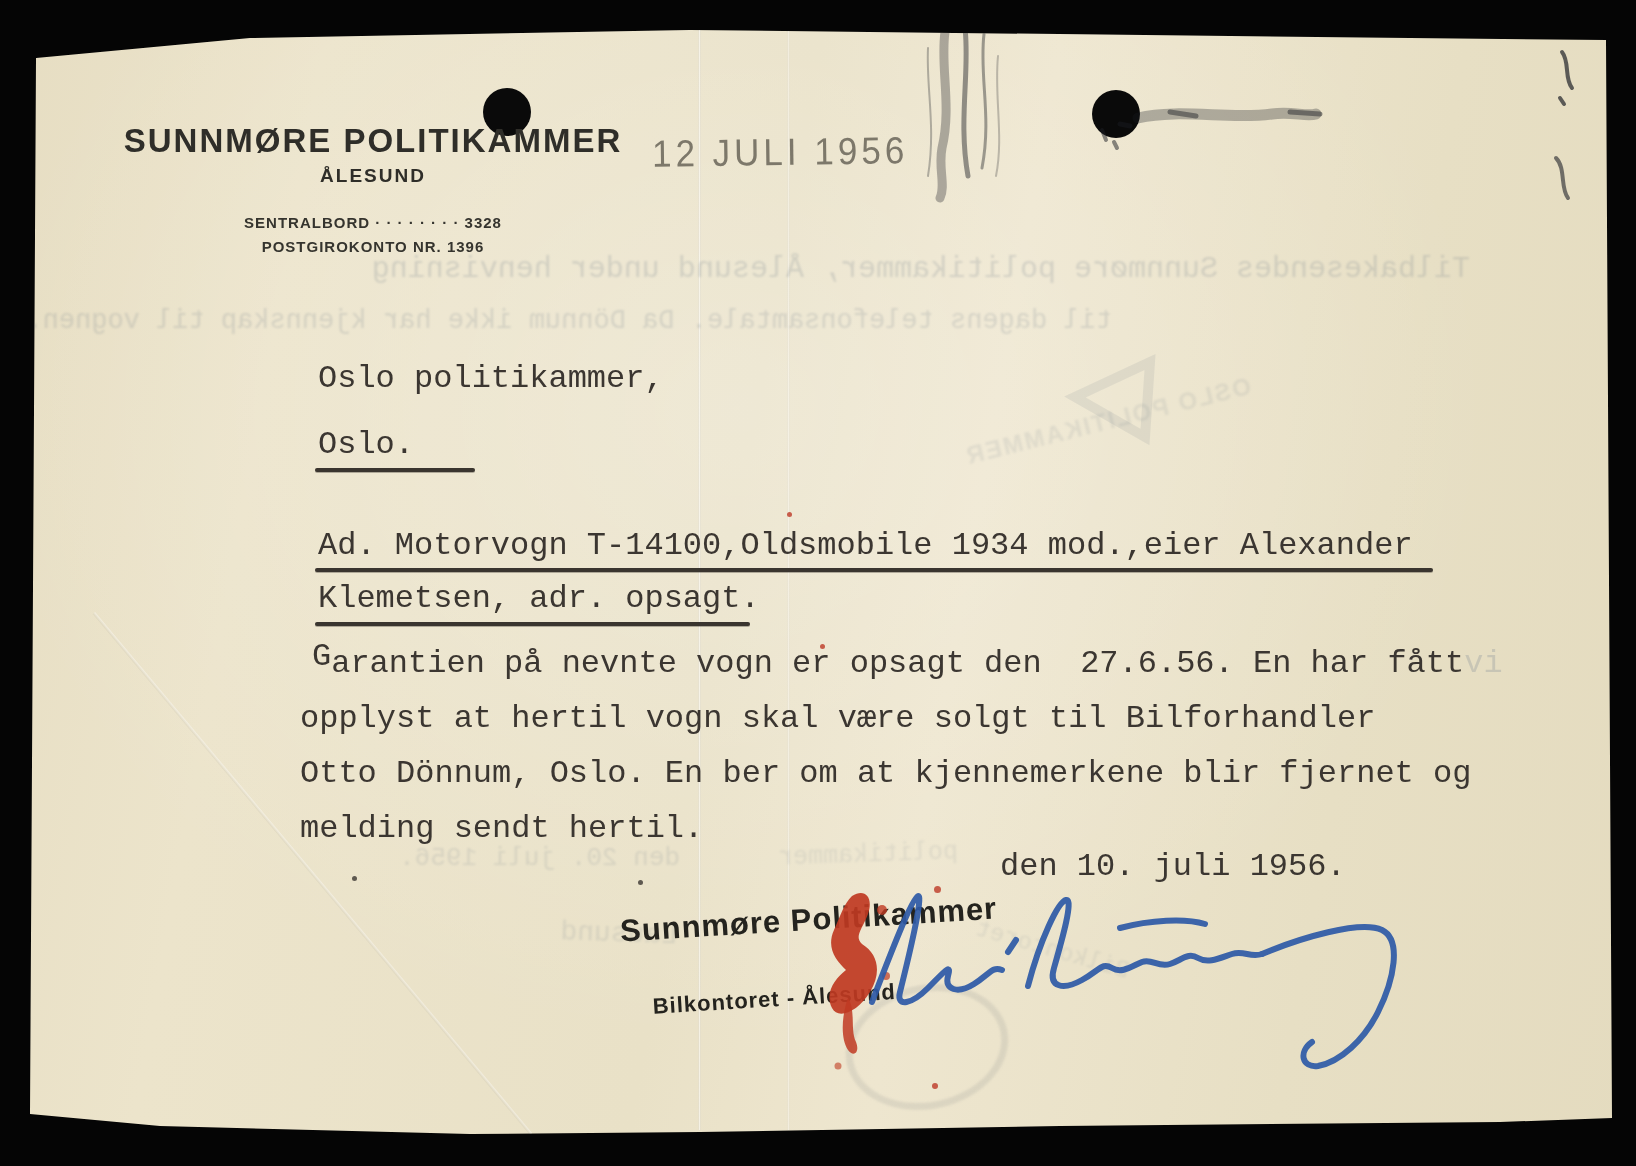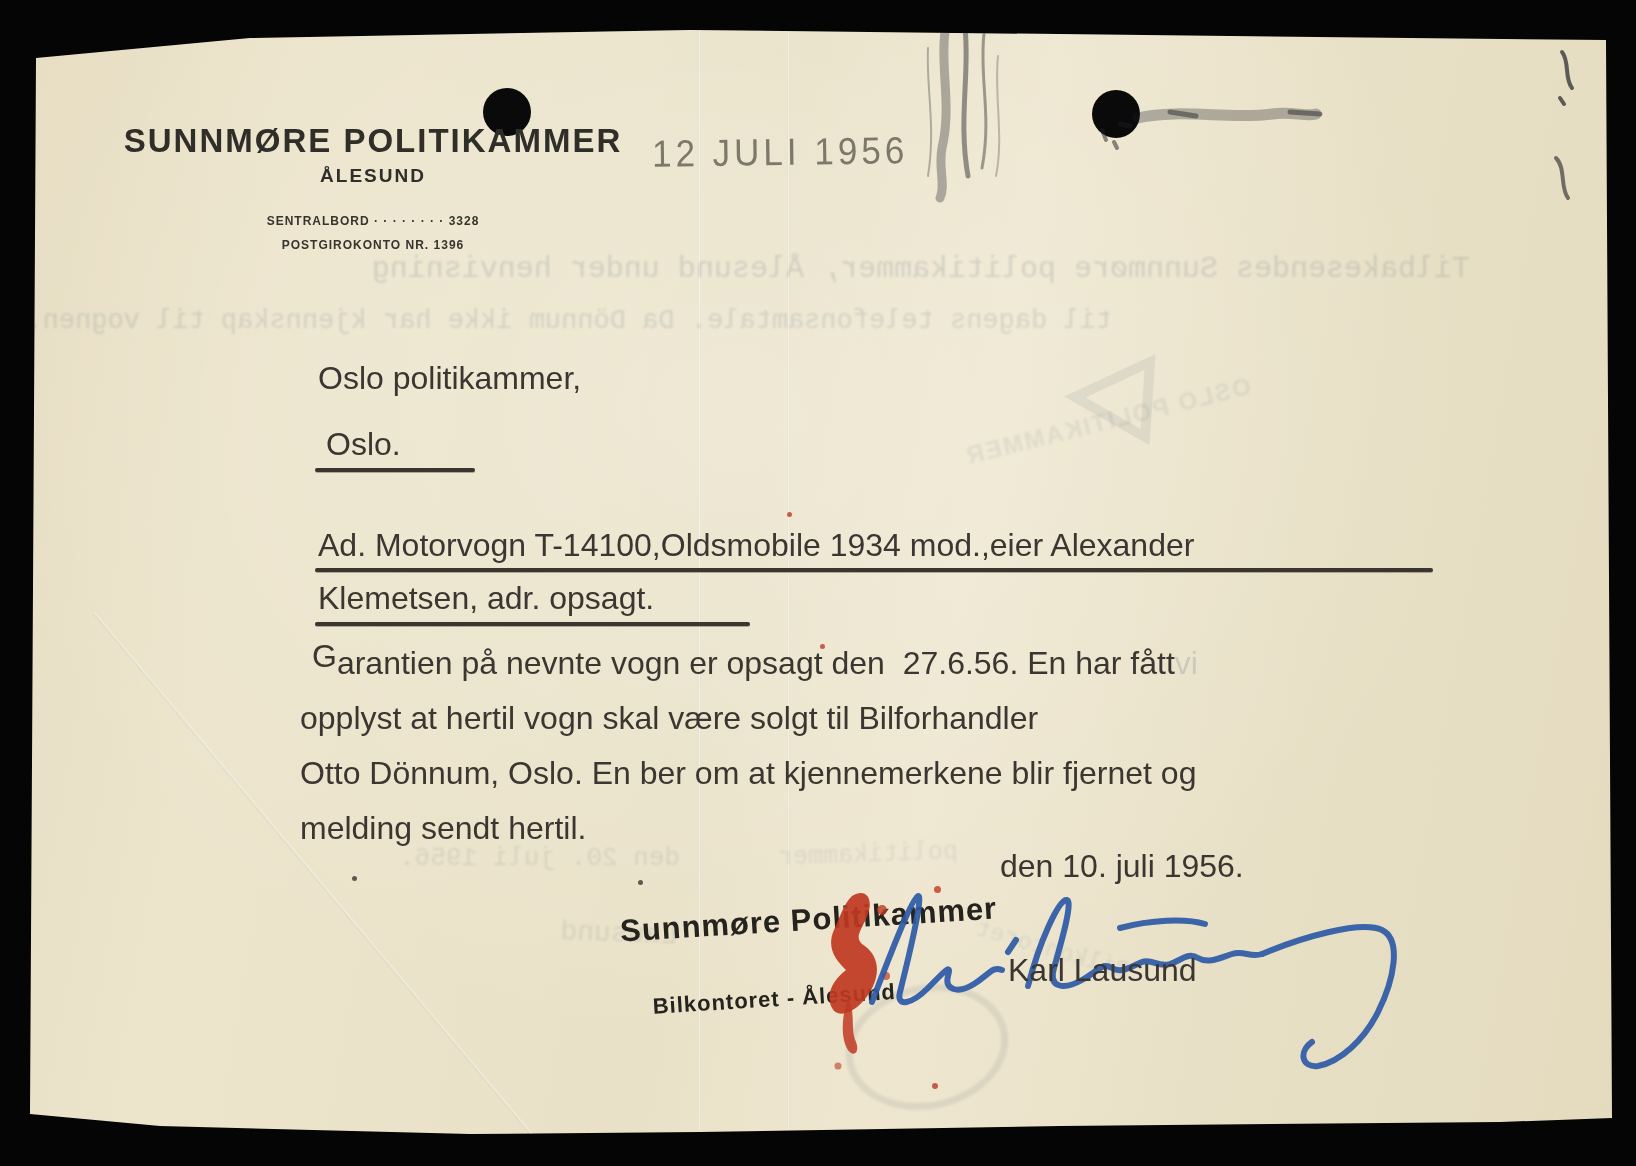--- a/index.html
+++ b/index.html
@@ -9,28 +9,28 @@
   #paper{position:absolute;left:0;top:0;width:1636px;height:1166px;
     background:
       radial-gradient(ellipse at 45% 35%, rgba(255,255,255,0.25), rgba(255,255,255,0) 60%),
       linear-gradient(100deg, #e6ddc2 0%, #ece4cb 18%, #e9e1c7 45%, #eee6cf 58%, #e7dfc4 80%, #e4dbbf 100%);
     clip-path: polygon(36px 58px, 250px 38px, 690px 30px, 1230px 36px, 1606px 40px,
                        1612px 1118px, 1500px 1122px, 1060px 1126px, 700px 1132px,
                        470px 1134px, 160px 1126px, 30px 1114px);
   }
   .abs{position:absolute;}
   
-  .tw{font-family:Liberation Sans, sans-serif;color:#3b3631;
+  .tw{font-family:Liberation Mono, monospace;color:#3b3631;
       white-space:pre;letter-spacing:0px;}
   .tw32{font-size:32px;}
   
   .lh{color:#2f2e29;text-align:center;white-space:pre;}
   .lh-org{font-size:33px;font-weight:bold;letter-spacing:2px;}
   .lh-city{font-size:19px;font-weight:bold;letter-spacing:2px;}
-  .lh-small{font-size:12px;font-weight:bold;letter-spacing:1px;color:#35342e;}
+  .lh-small{font-size:15px;font-weight:bold;letter-spacing:1px;color:#35342e;}
   
   .datestamp{font-size:35px;color:#716d60;letter-spacing:4px;white-space:pre;
              transform:rotate(-0.8deg) scaleY(1.08);opacity:0.9;}
   .officestamp{transform:rotate(-3.5deg);color:#24231e;white-space:pre;}
   .officestamp .l1{font-size:31px;font-weight:bold;letter-spacing:1px;}
   .officestamp .l2{font-size:22px;font-weight:bold;letter-spacing:1px;margin-top:10px;margin-left:28px;}
   
   .rule{background:#3a352f;height:4px;border-radius:2px;box-shadow:0 1px 0 rgba(58,53,47,.35);}
   
   .hole{width:48px;height:48px;border-radius:50%;background:#0a0a0a;}
@@ -90,21 +90,21 @@
     <div class="abs ghost mir" style="left:355px;top:252px;width:1115px;font-size:30px;opacity:.22;">Tilbakesendes Sunnmøre politikammer, Ålesund under henvisning</div>
     <div class="abs ghost mir" style="left:72px;top:306px;width:1040px;font-size:27px;opacity:.2;">til dagens telefonsamtale. Da Dönnum ikke har kjennskap til vognen.</div>
 
     <div class="abs ghost mir" style="left:955px;top:408px;width:300px;font-family:'Liberation Sans',sans-serif;
          font-weight:bold;font-size:24px;letter-spacing:2px;opacity:.13;transform:scaleX(-1) rotate(14deg);">OSLO POLITIKAMMER</div>
     <svg class="abs" style="left:1055px;top:352px;opacity:.12;" width="110" height="100" viewBox="0 0 110 100">
       <path d="M95 10 L 20 45 L 90 85 Z" fill="none" stroke="#6e7b88" stroke-width="10"></path>
     </svg>
 
     <div class="abs tw tw32" style="left:318px;top:360px;">Oslo politikammer,</div>
-    <div class="abs tw tw32" style="left:326px;top:426px;">Oslo.</div>
+    <div class="abs tw tw32" style="left:318px;top:426px;">Oslo.</div>
     <div class="abs rule" style="left:315px;top:468px;width:160px;"></div>
 
     <div class="abs tw tw32" style="left:318px;top:527px;">Ad. Motorvogn T-14100,Oldsmobile 1934 mod.,eier Alexander</div>
     <div class="abs rule" style="left:315px;top:568px;width:1118px;"></div>
     <div class="abs tw tw32" style="left:318px;top:580px;">Klemetsen, adr. opsagt.</div>
     <div class="abs rule" style="left:315px;top:622px;width:435px;"></div>
 
     <div class="abs tw tw32" style="left:300px;top:645px;margin-left:12px;"><span style="position:relative;top:-7px;">G</span><span>arantien på nevnte vogn er opsagt den  27.6.56. En har fått</span><span class="ghost-inline">vi</span></div>
     <div class="abs tw tw32" style="left:300px;top:700px;">opplyst at hertil vogn skal være solgt til Bilforhandler</div>
     <div class="abs tw tw32" style="left:300px;top:810px;">melding sendt hertil.</div>
@@ -144,16 +144,15 @@
     <svg class="abs" style="left:850px;top:870px;" width="580" height="210" viewBox="0 0 580 210">
       <g stroke="#2e5aa7" stroke-width="6" fill="none" stroke-linecap="round" opacity="0.92">
         <path d="M22 132 C 40 85 62 28 68 26 C 74 24 58 90 50 122 C 46 138 62 134 78 118 C 94 102 102 92 98 106 C 94 120 108 124 124 114 C 140 104 142 96 152 100"></path>
         <path d="M158 82 L 166 70"></path>
         <path d="M178 116 C 190 70 208 32 216 30 C 224 28 212 70 204 98 C 198 118 214 120 232 110 C 250 100 252 92 262 98 C 272 104 282 96 292 92 C 302 88 308 98 320 94 C 332 90 338 82 348 88 C 358 94 370 88 382 84 C 394 80 400 88 412 84"></path>
         <path d="M270 58 C 300 50 335 48 355 54"></path>
         <path d="M412 84 C 450 68 510 50 532 60 C 552 70 544 110 528 142 C 514 170 490 192 468 196 C 452 198 448 182 462 172"></path>
       </g>
     </svg>
 
-    <div class="abs tw tw32" style="left:1008px;top:952px;">Karl Lausund</div>
 
   </div>
 </div>
 
 </body></html>

